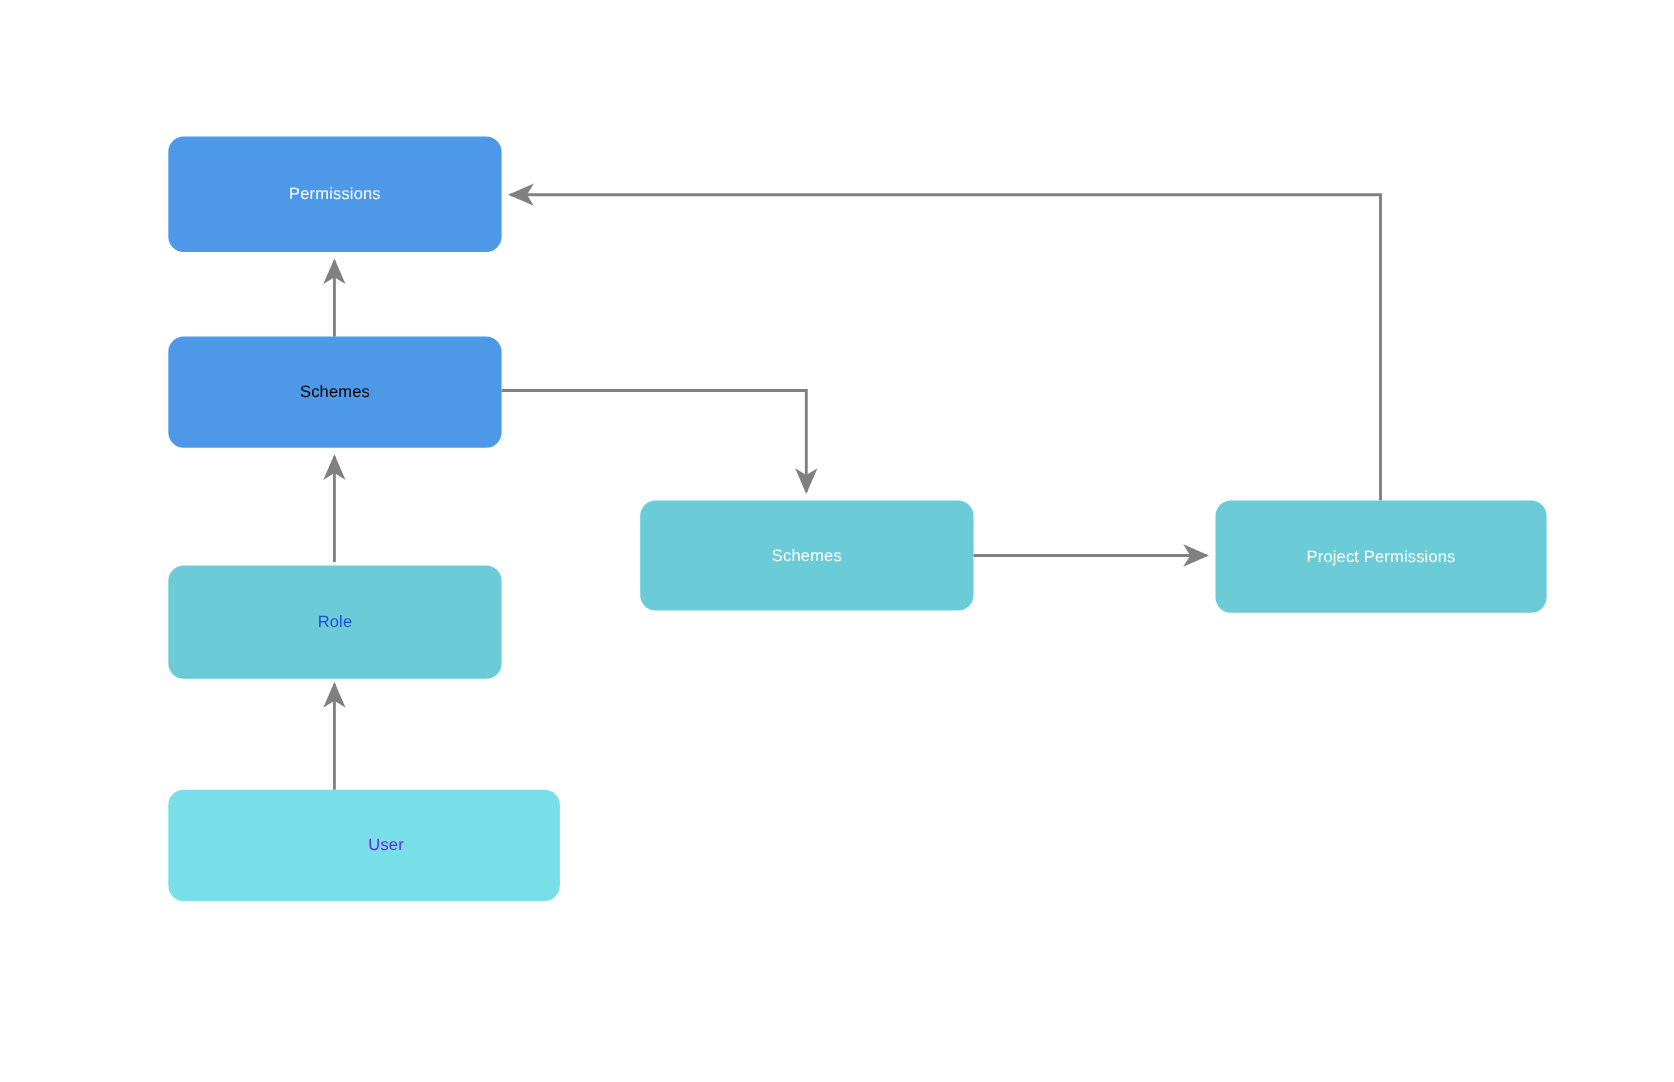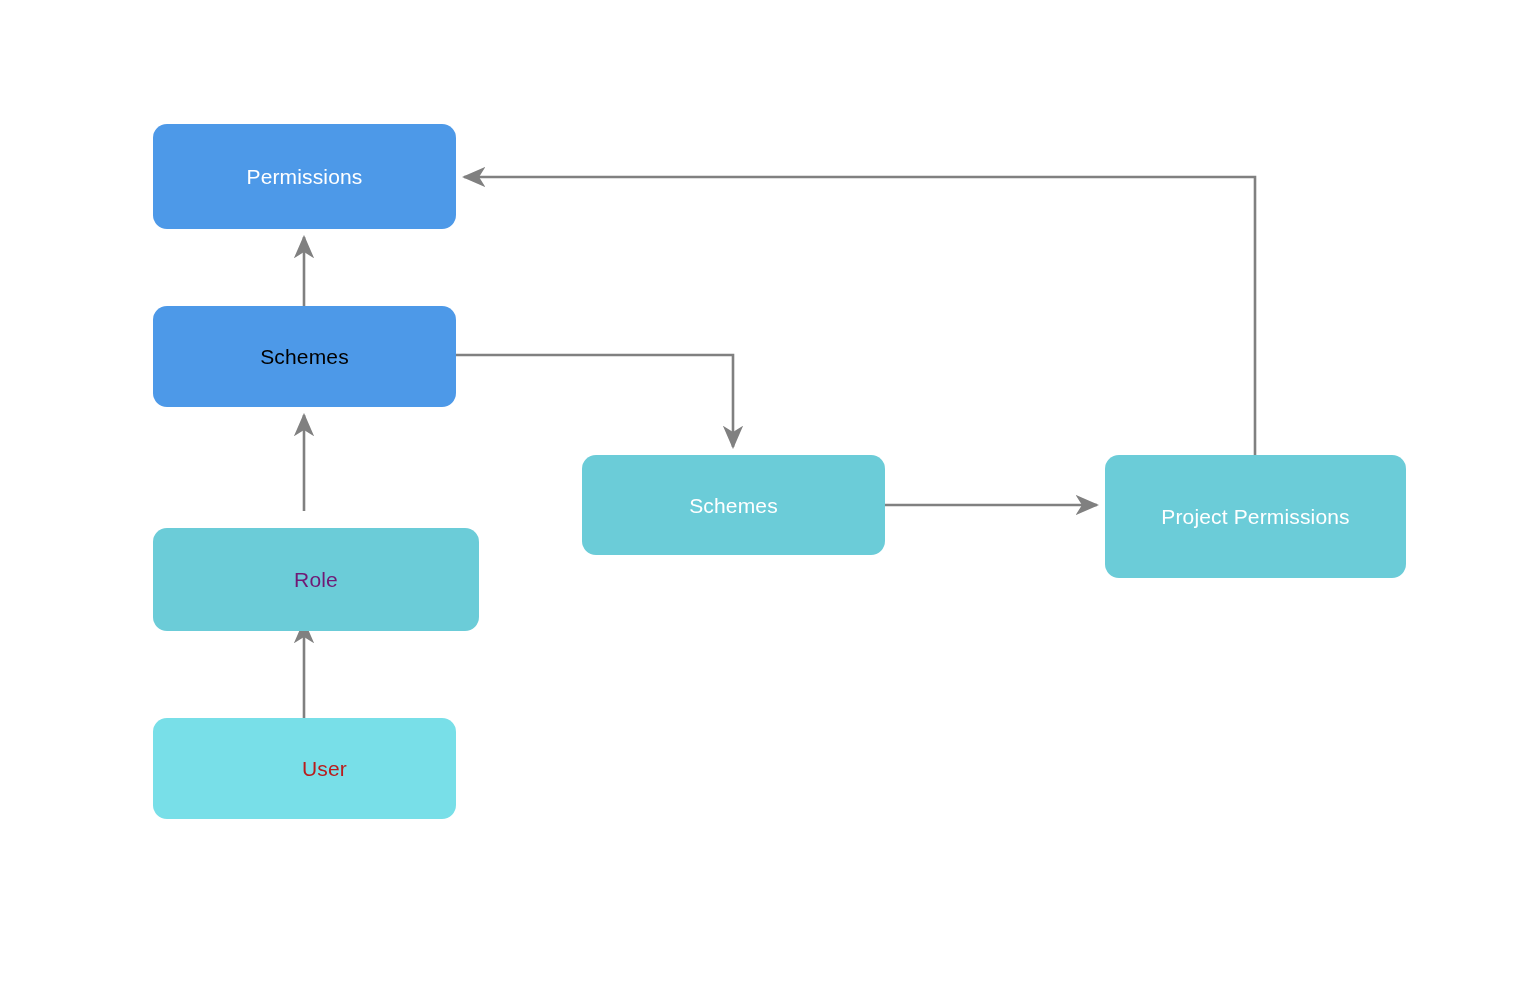--- a/index.html
+++ b/index.html
@@ -28,21 +28,21 @@
     pointer-events: none;
   }
   .node {
     position: absolute;
     box-sizing: border-box;
     display: flex;
     align-items: center;
     justify-content: center;
     border-radius: 14px;
     color: #ffffff;
-    font-size: 21px;
+    font-size: 15px;
     font-weight: 400;
     letter-spacing: 0.15px;
     line-height: 1;
     text-align: center;
     user-select: none;
   }
   .node-label {
     display: block;
     padding: 0 10px;
     white-space: nowrap;
@@ -70,29 +70,29 @@
   </svg>
 
   <div class="node" id="node-permissions" style="left: 153px; top: 124px; width: 303px; height: 105px; background: rgb(77, 153, 232); color: rgb(255, 255, 255);">
     <span class="node-label">Permissions</span>
   </div>
 
   <div class="node" id="node-schemes" style="left: 153px; top: 306px; width: 303px; height: 101px; background: rgb(77, 153, 232); color: #000000;">
     <span class="node-label">Schemes</span>
   </div>
 
-  <div class="node" id="node-role" style="left: 153px; top: 528px; width: 326px; height: 103px; background: rgb(107, 204, 216); color: #701a75;">
+  <div class="node" id="node-role" style="left: 153px; top: 514px; width: 303px; height: 103px; background: rgb(107, 204, 216); color: #1d4ed8;">
     <span class="node-label">Role</span>
   </div>
 
-  <div class="node" id="node-user" style="left: 153px; top: 718px; width: 303px; height: 101px; background: rgb(120, 223, 232); color: #b91c1c; padding-left: 40px;">
+  <div class="node" id="node-user" style="left: 153px; top: 718px; width: 356px; height: 101px; background: rgb(120, 223, 232); color: #6d28d9; padding-left: 40px;">
     <span class="node-label">User</span>
   </div>
 
   <div class="node" id="node-projects" style="left: 582px; top: 455px; width: 303px; height: 100px; background: rgb(107, 204, 216); color: rgb(255, 255, 255);">
     <span class="node-label">Schemes</span>
   </div>
 
-  <div class="node" id="node-project-permissions" style="left: 1105px; top: 455px; width: 301px; height: 123px; background: rgb(107, 204, 216); color: rgb(255, 255, 255);">
+  <div class="node" id="node-project-permissions" style="left: 1105px; top: 455px; width: 301px; height: 102px; background: rgb(107, 204, 216); color: rgb(255, 255, 255);">
     <span class="node-label">Project Permissions</span>
   </div>
 
 </div>
 
 </body></html>

